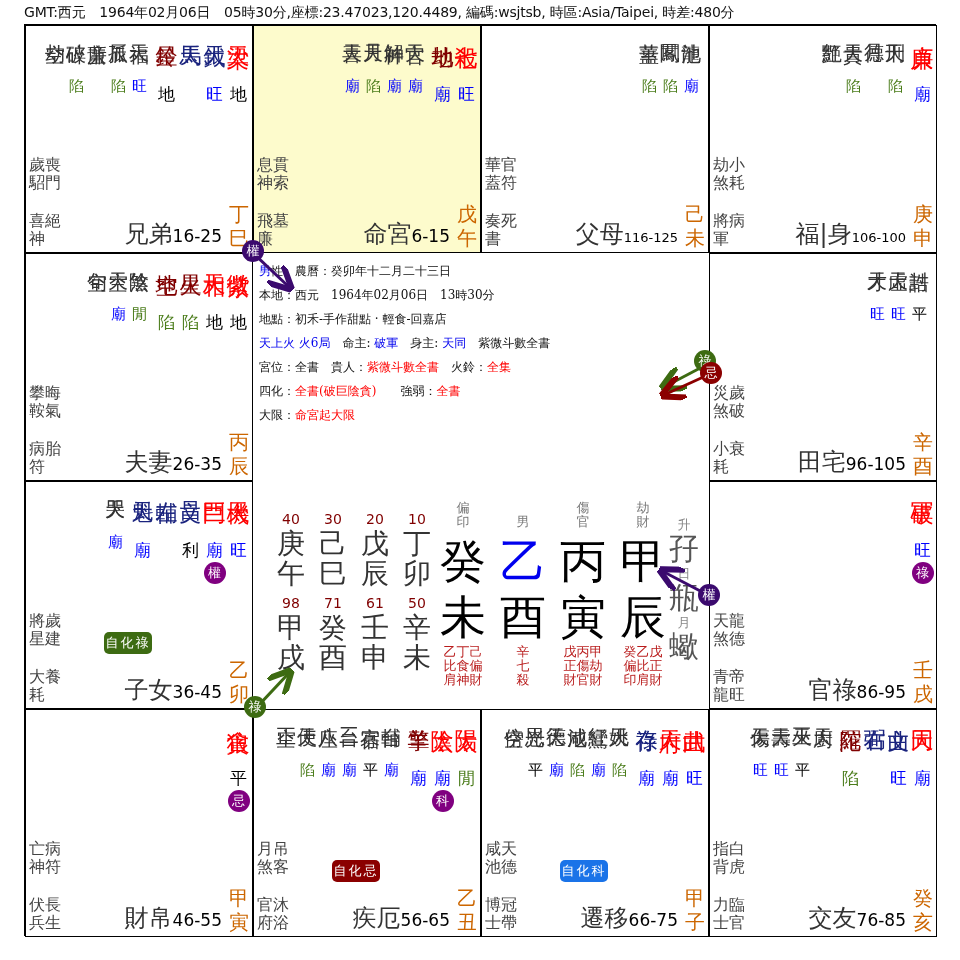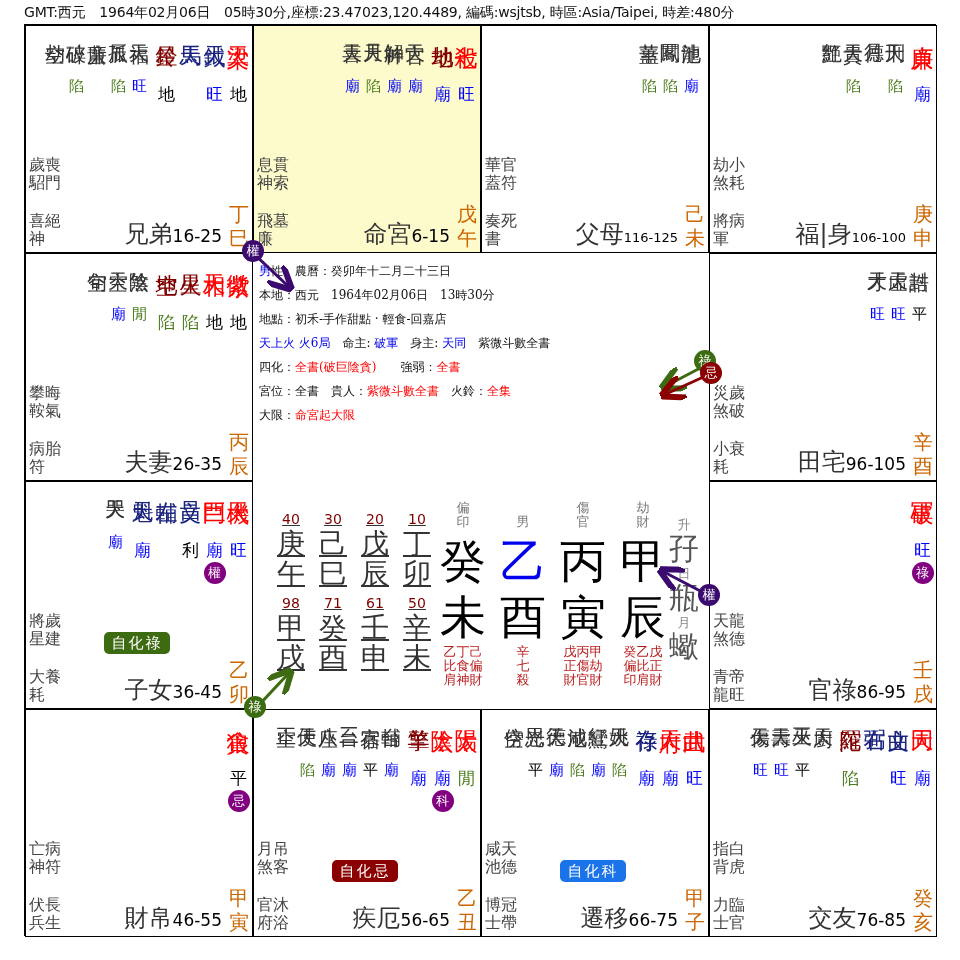--- a/index.html
+++ b/index.html
@@ -33,29 +33,29 @@
   .gods1 { top: 130px; }
   .gods2 { top: 186px; }
 
   .pname { position: absolute; bottom: 2px; right: 30px; white-space: nowrap; margin-left: 31px; }
   .pname .n { font-size: 24px; color: #333; }
   .pname .r { font-size: 17px; color: #000; }
   .pname .r.small { font-size: 13px; }
 
   .ganzhi { position: absolute; right: 2px; bottom: 2px; width: 22px; font-size: 20px; line-height: 24px; color: #cc6600; text-align: center; font-family: "DejaVu Serif", serif; }
 
-  .selfhua { position: absolute; left: 78px; top: 150px; width: 66px; height: 22px; border-radius: 5px; color: #fff; font-size: 15px; line-height: 22px; text-align: center; letter-spacing: 2px; font-family: "DejaVu Serif", serif; }
+  .selfhua { position: absolute; left: 78px; top: 150px; width: 48px; height: 22px; border-radius: 5px; color: #fff; font-size: 13px; line-height: 22px; text-align: center; letter-spacing: 2px; font-family: "DejaVu Serif", serif; }
 
   
   .center { position: absolute; left: 228px; top: 228px; width: 456px; height: 456px; background: #fff; }
   .info { position: absolute; left: 6px; top: 6px; font-family: "DejaVu Serif", "Liberation Serif", serif; font-size: 12px; line-height: 24px; color: #111; white-space: nowrap; }
   .info .blue { color: #0000ee; }
   .info .red { color: #ff0000; }
 
-  .dayun { position: absolute; left: 18px; top: 258px; text-decoration: underline; }
+  .dayun { position: absolute; left: 18px; top: 258px; }
   .dy-row { display: flex; gap: 2px; }
   .dy-col { width: 40px; text-align: center; }
   .dy-age { font-size: 14px; color: #800000; height: 18px; }
   .dy-gz { font-size: 28px; line-height: 30px; color: #333; }
 
   .bazi { position: absolute; left: 182px; top: 248px; display: flex; gap: 4px; }
   .bz-col { width: 56px; text-align: center; }
   .bz-shishen { font-size: 13px; line-height: 14px; color: #777; height: 32px; }
   .bz-stem { font-size: 46px; line-height: 56px; color: #000; }
   .bz-branch { font-size: 46px; line-height: 56px; color: #000; }
@@ -467,22 +467,22 @@
         <div class="ganzhi">癸<br>亥</div>
       </div>
     </div>
 
   <div class="center">
     <div class="info" id="info-lines">
         <div><span class="blue">男</span><span>性　農曆：癸卯年十二月二十三日</span></div>
         <div><span>本地：西元　1964年02月06日　13時30分</span></div>
         <div><span>地點：初禾-手作甜點 · 輕食-回嘉店</span></div>
         <div><span class="blue">天上火 火6局</span><span>　命主: </span><span class="blue">破軍</span><span>　身主: </span><span class="blue">天同</span><span>　紫微斗數全書</span></div>
+        <div><span>宮位：全書　貴人：</span><span class="red">紫微斗數全書</span><span>　火鈴：</span><span class="red">全集</span></div>
         <div><span>四化：</span><span class="red">全書(破巨陰貪)</span><span>　　強弱：</span><span class="red">全書</span></div>
-        <div><span>宮位：全書　貴人：</span><span class="red">紫微斗數全書</span><span>　火鈴：</span><span class="red">全集</span></div>
         <div><span>大限：</span><span class="red">命宮起大限</span></div>
       </div>
     <div class="dayun">
       <div class="dy-row" id="dy-top">
           <div class="dy-col">
             <div class="dy-age">40</div>
             <div class="dy-gz">庚</div>
             <div class="dy-gz">午</div>
           </div>
           <div class="dy-col">

